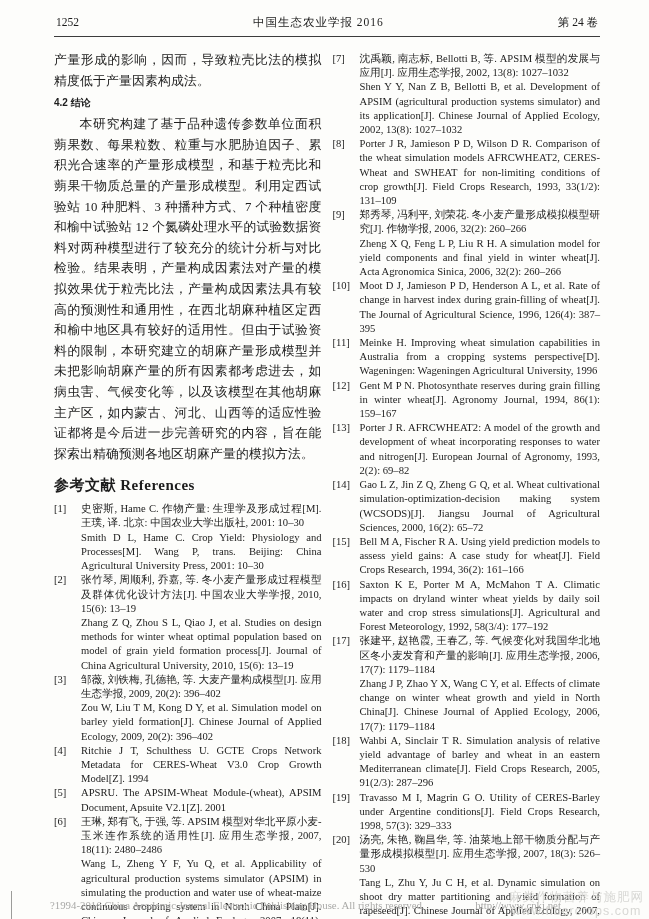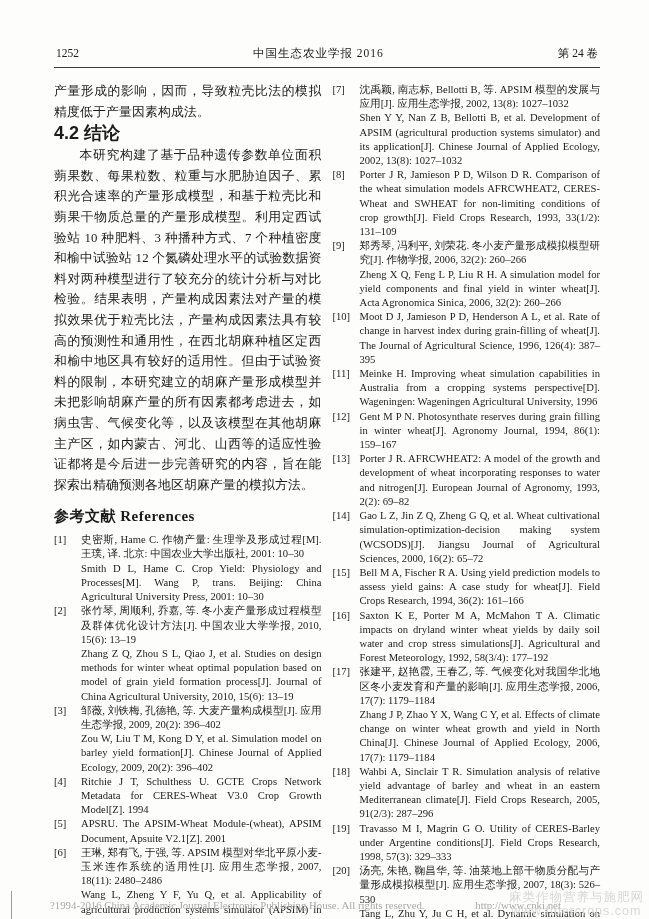--- a/index.html
+++ b/index.html
@@ -16,38 +16,38 @@
     overflow: hidden;
   }
   .page-header {
     display: flex;
     justify-content: space-between;
     align-items: baseline;
     font-size: 11.5px;
     padding: 0 2px 6px 2px;
     border-bottom: 1.5px solid #3c3c3c;
   }
-  .page-header .center { letter-spacing: 1px; margin-top: 31px; }
+  .page-header .center { letter-spacing: 1px; }
   .columns {
     display: flex;
     gap: 11px;
     margin-top: 13px;
   }
   .col { width: 268px; }
   .body-text {
     font-size: 12.8px;
     line-height: 20.6px;
     text-align: justify;
     letter-spacing: 0.2px;
   }
   .indent { text-indent: 2em; }
   .section-heading {
     font-family: "Liberation Sans", sans-serif;
     font-weight: bold;
-    font-size: 18px;
+    font-size: 10px;
     line-height: 21px;
     margin: 1px 0;
   }
   .refs-heading {
     font-weight: bold;
     font-size: 15px;
     line-height: 18px;
     margin: 12px 0 8px 0;
     letter-spacing: 0.5px;
   }

